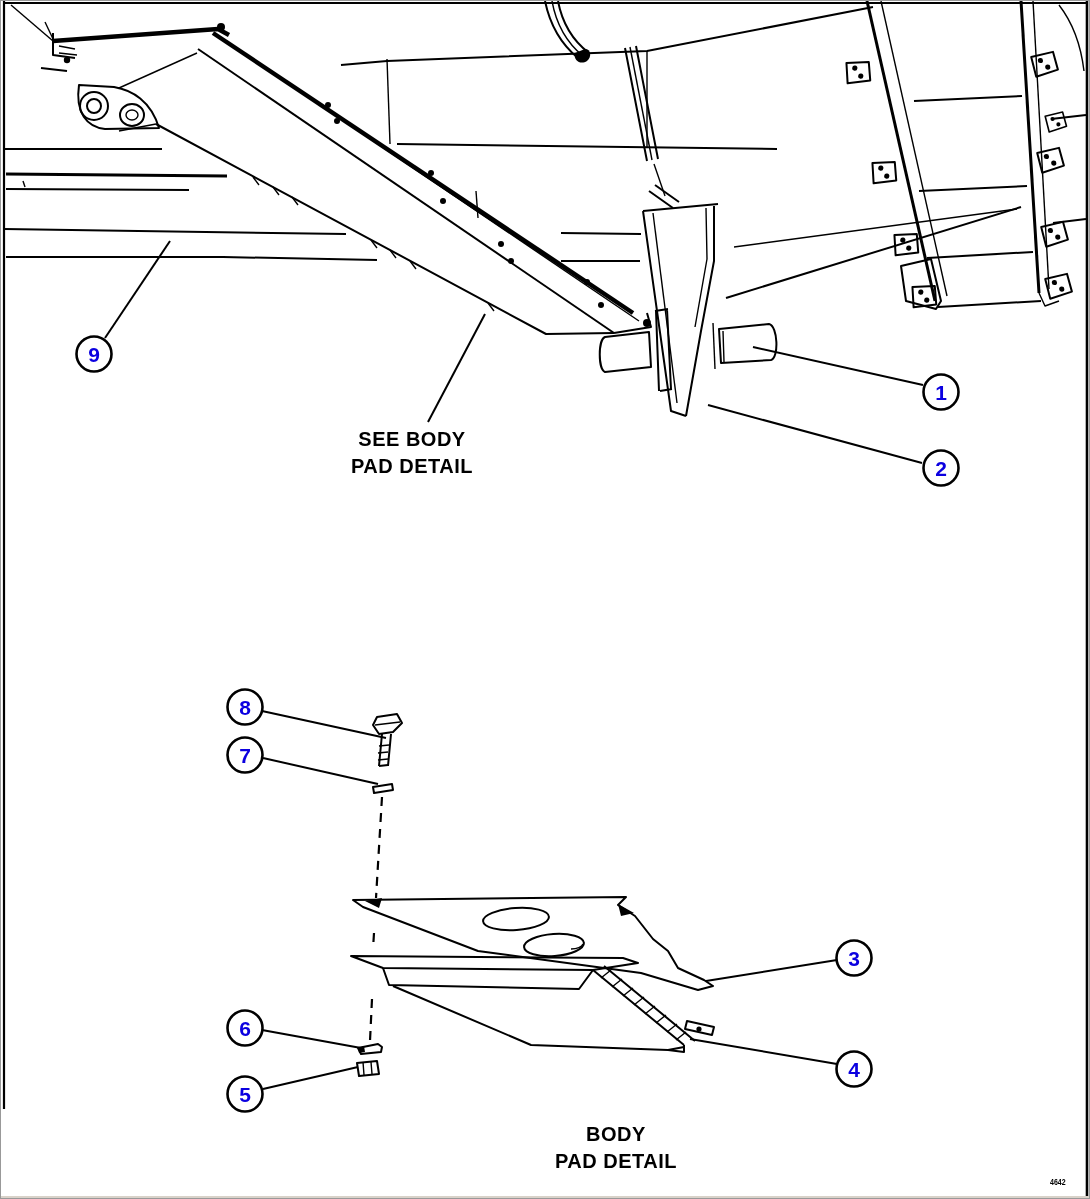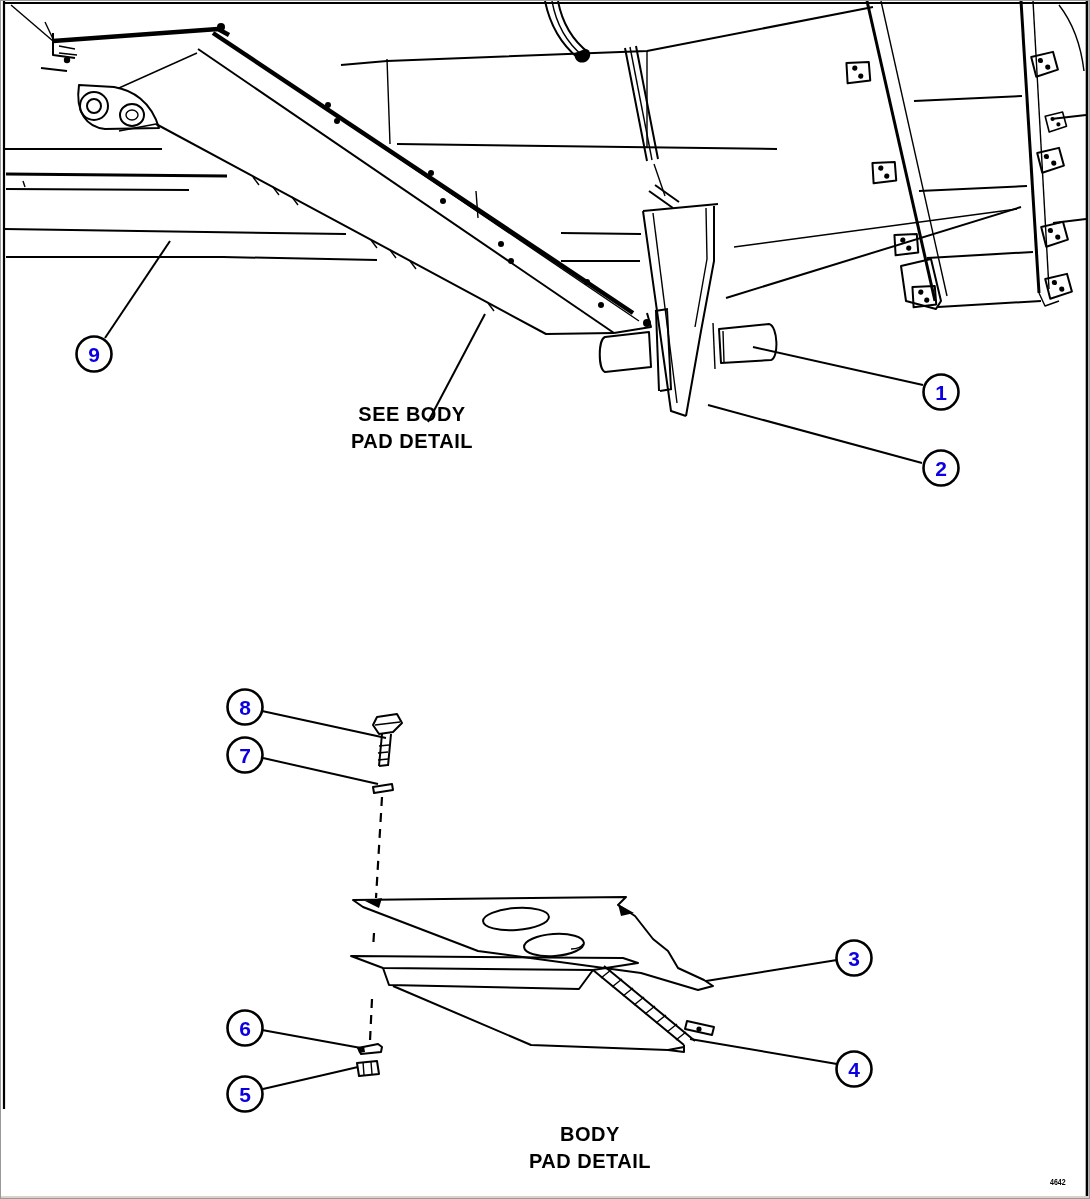--- a/index.html
+++ b/index.html
@@ -260,25 +260,25 @@
           <text x="244" y="1034.5" class="callout-num" fill="#0b00e0">6</text>
         </g>
         <g>
           <line x1="262" y1="1088" x2="357" y2="1066" class="leader"></line>
           <circle cx="244" cy="1093" r="17.5" class="callout-circle"></circle>
           <text x="244" y="1100.5" class="callout-num" fill="#0b00e0">5</text>
         </g>
       </g>
 </svg>
 
-<div class="note" style="left:411px; top:400px;">
+<div class="note" style="left:411px; top:425px;">
   <div>SEE BODY</div>
   <div>PAD DETAIL</div>
 </div>
 
-<div class="note" style="left:589px; top:1120px;">
+<div class="note" style="left:615px; top:1120px;">
   <div>BODY</div>
   <div>PAD DETAIL</div>
 </div>
 
 <div class="code-tag" style="left:1049px; top:1176px;">4642</div>
 
 </div>
 
 </body></html>

